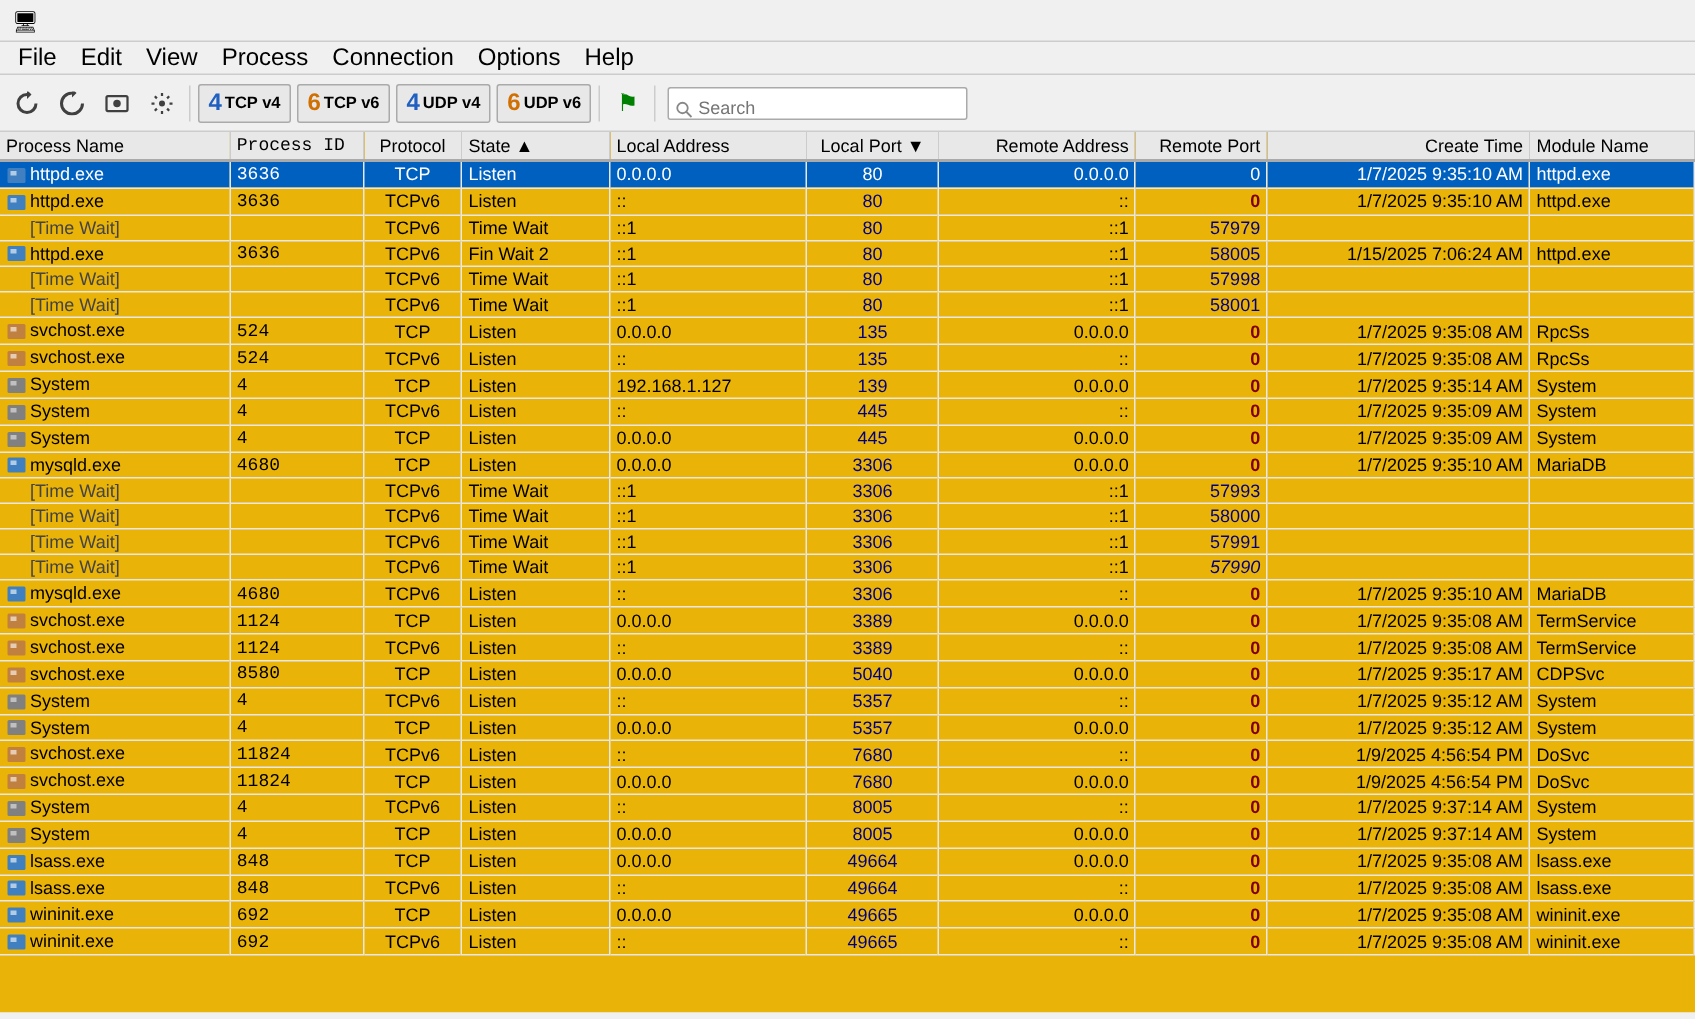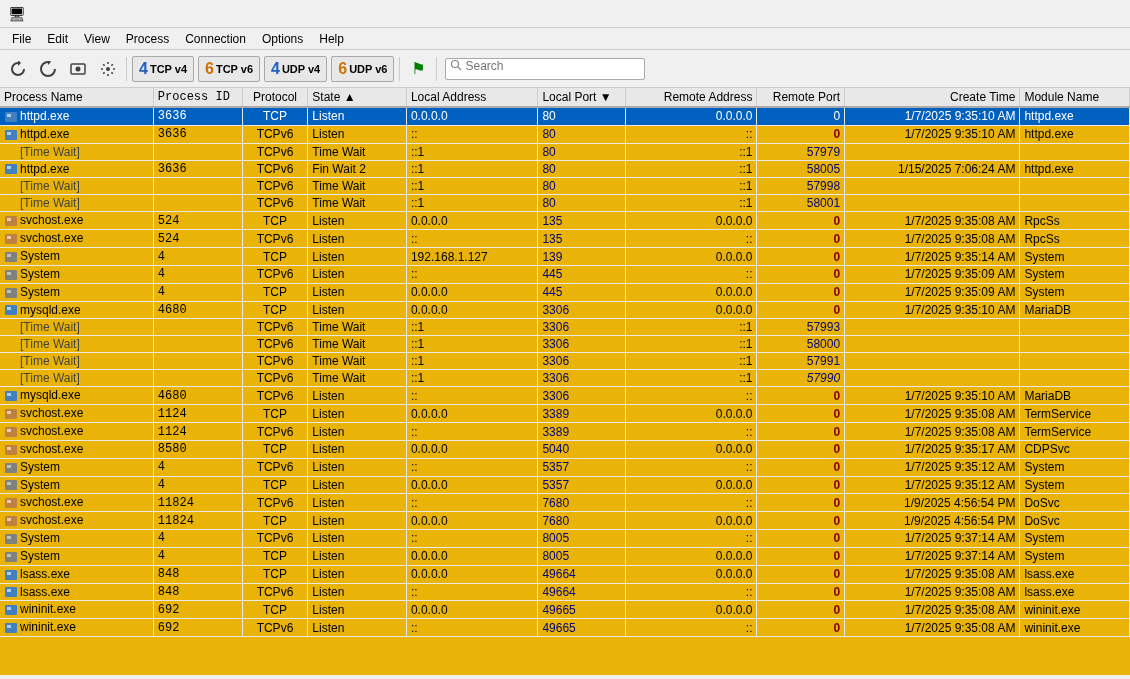--- a/index.html
+++ b/index.html
@@ -21,21 +21,21 @@
       background: #f0f0f0;
       height: 22px;
       display: flex;
       align-items: center;
       padding: 0 4px;
       border-bottom: 1px solid #ccc;
     }
     .menu-item {
       padding: 2px 8px;
       cursor: pointer;
-      font-size: 12px;
+      font-size: 16px;
     }
     
     
     #toolbar {
       background: #f0f0f0;
       height: 38px;
       display: flex;
       align-items: center;
       padding: 2px 4px;
       border-bottom: 1px solid #ccc;
@@ -70,21 +70,21 @@
       height: 26px;
       gap: 2px;
     }
     .proto-num { font-size: 16px; font-weight: bold; }
     .proto-num.blue { color: #2060c0; }
     .proto-num.orange { color: #d07000; }
     
     
     #search-box {
       display: flex;
-      align-items: flex-start;
+      align-items: flex-end;
       border: 1px solid #aaa;
       background: white;
       height: 22px;
       padding: 0 4px;
       width: 200px;
       margin-left: 4px;
       border-radius: 2px;
     }
     #search-box input {
       border: none;
@@ -130,21 +130,21 @@
     td {
       padding: 1px 4px;
       border-right: 1px solid #e8e8e8;
     }
     
     .col-process { width: 140px; }
     .col-pid { width: 80px; text-align: left; font-family: Liberation Mono, monospace; }
     .col-protocol { width: 60px; text-align: center; }
     .col-state { width: 90px; }
     .col-local { width: 120px; }
-    .col-lport { width: 80px; text-align: left; }
+    .col-lport { width: 80px; text-align: center; }
     .col-remote { width: 120px; text-align: right; }
     .col-rport { width: 80px; text-align: right; }
     .col-create { width: 160px; text-align: right; }
     .col-module { width: 100px; }
   </style>
 </head>
 <body>
 
 <div id="titlebar">
   <span style="font-size:14px; margin-right:4px;">🖥</span>

